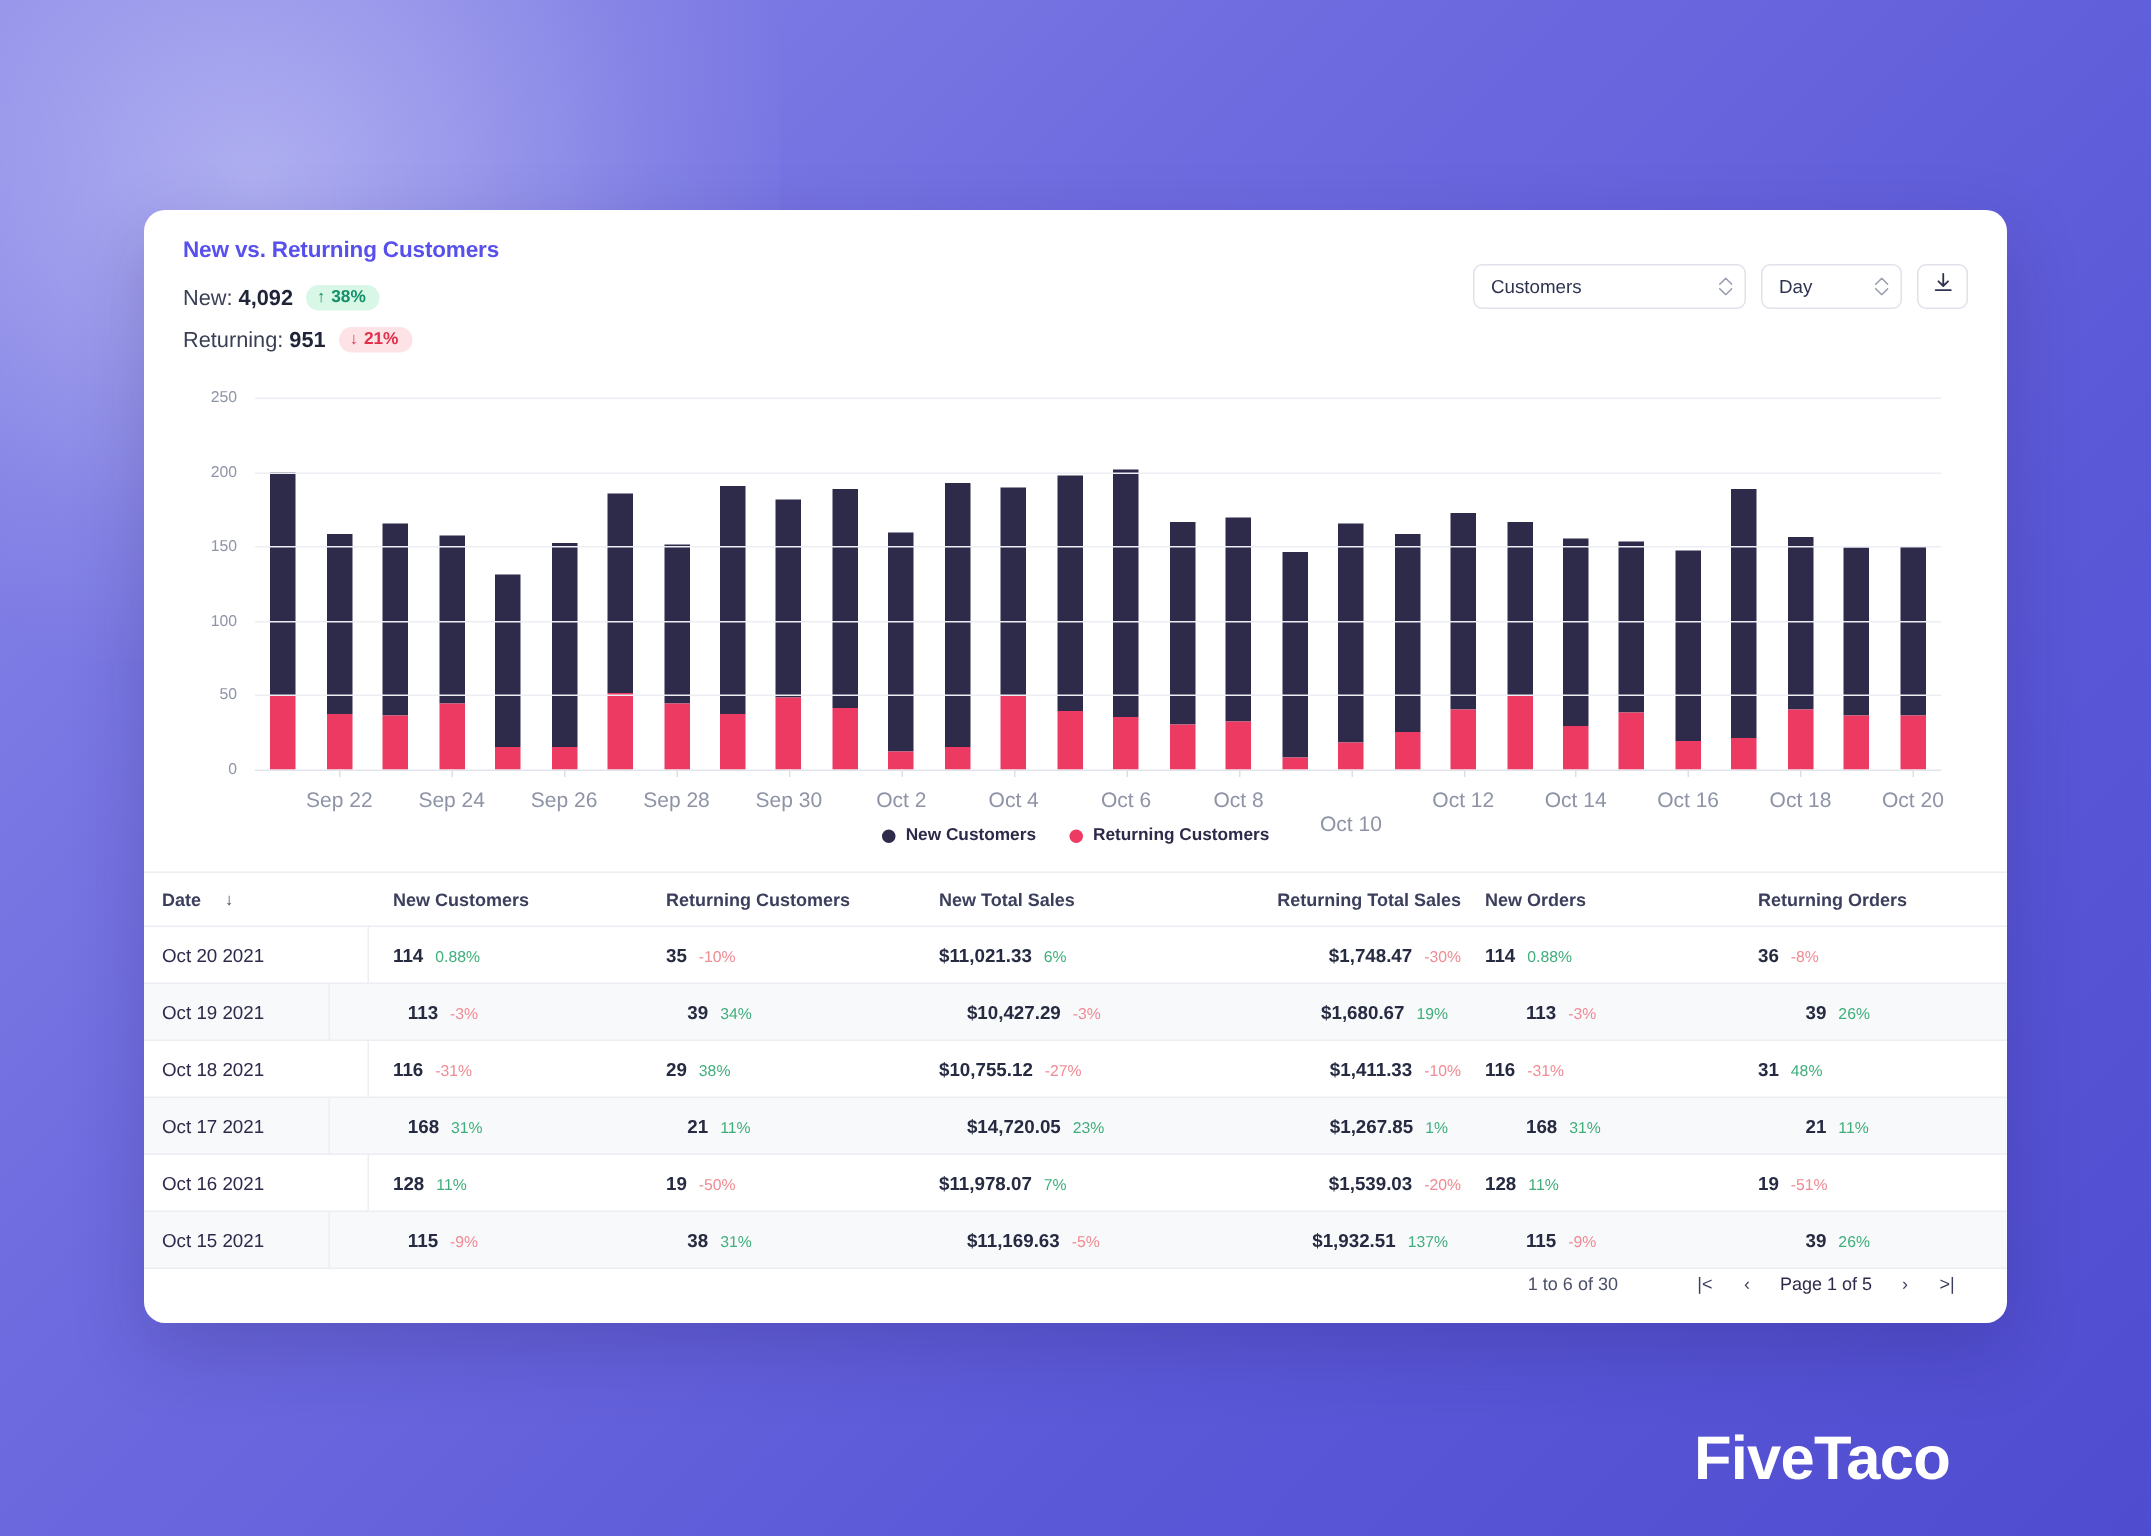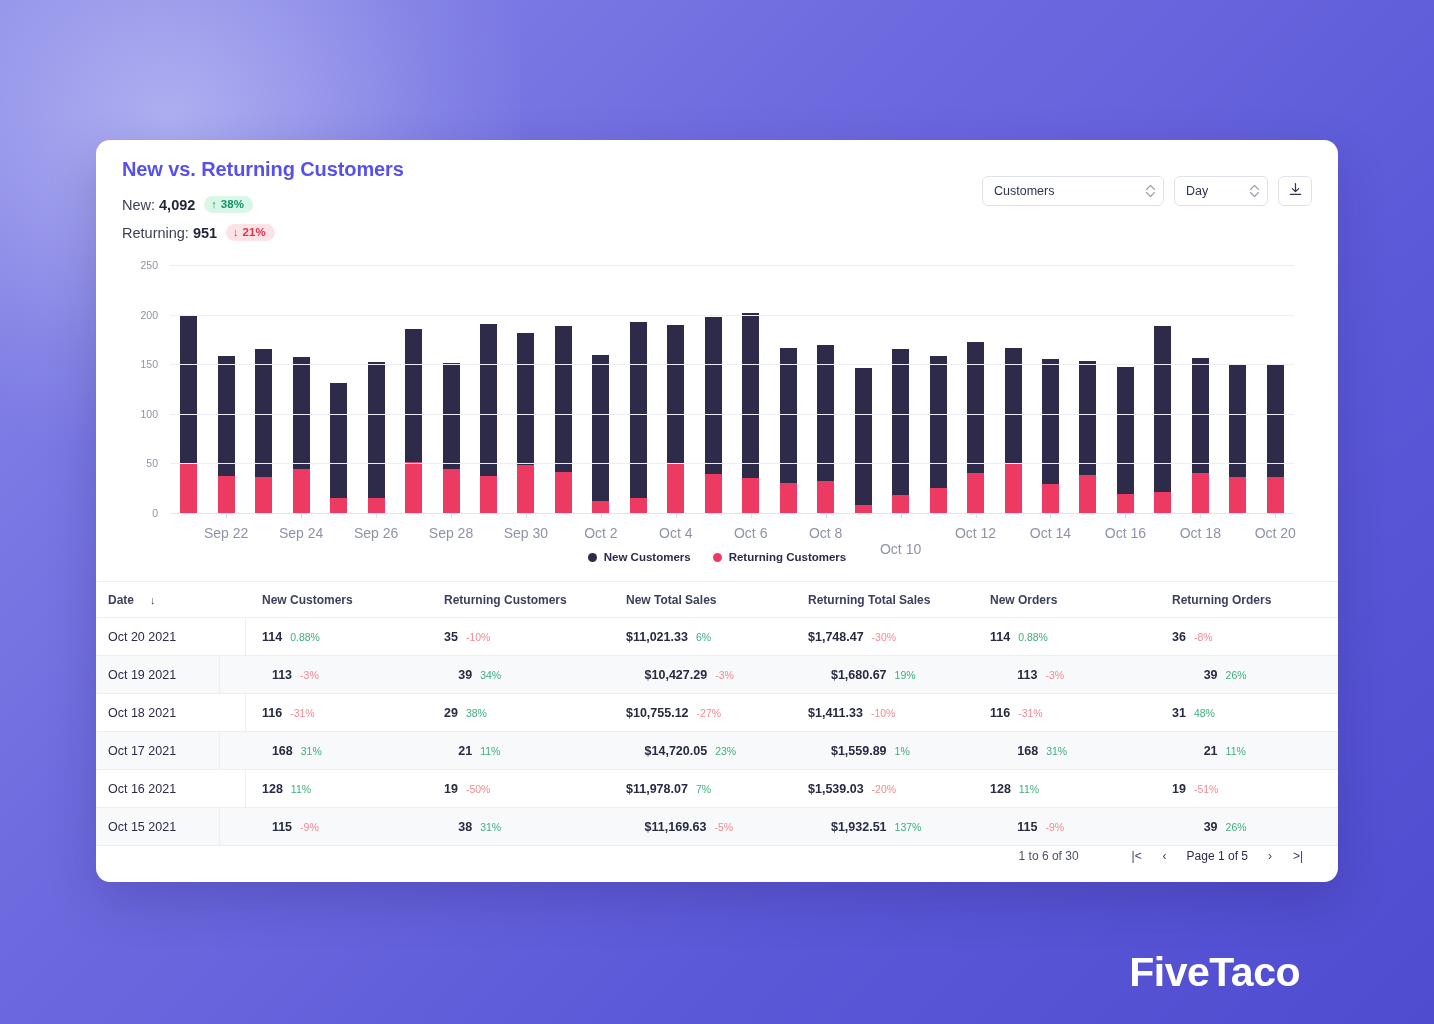--- a/index.html
+++ b/index.html
@@ -28,21 +28,21 @@
     width: 1242px; height: 742px;
     background: #ffffff;
     border-radius: 14px;
     box-shadow: 0 18px 48px rgba(30,25,90,0.22);
     overflow: hidden;
   }
 
   
   .card-header { position: relative; padding: 18px 26px 0 26px; height: 115px; }
   .card-title {
-    color: #5850ec; font-size: 20px; font-weight: 700; letter-spacing: -0.1px;
+    color: #5850ec; font-size: 15px; font-weight: 700; letter-spacing: -0.1px;
   }
   .kpis { margin-top: 11px; }
   .kpi-row { display: flex; align-items: center; height: 25px; }
   .kpi-row + .kpi-row { margin-top: 3px; }
   .kpi-label { color: #3a3f55; font-size: 14.5px; }
   .kpi-value { color: #1f2437; font-size: 14.5px; font-weight: 700; margin-left: 4px; }
   .pill {
     display: inline-flex; align-items: center; gap: 4px;
     margin-left: 9px; padding: 3px 9px 3px 7px;
     border-radius: 11px; font-size: 11.5px; font-weight: 700; line-height: 1;
@@ -102,21 +102,21 @@
   .table { margin-top: 26px; border-top: 1px solid #eceef3; }
   .trow { display: flex; align-items: center; height: 38px; border-bottom: 1px solid #eceef3; }
   .trow.head { height: 36px; border-bottom: 1px solid #eceef3; }
   .trow.alt { background: #f8f9fb; gap: 36px; }
   .cell { padding-left: 16px; font-size: 12.5px; color: #2d2a4a; display: flex; align-items: baseline; gap: 8px; }
   .cell.c0 { width: 150px; padding-left: 12px; border-right: 1px solid #eceef3; align-self: stretch; display: flex; align-items: center; }
   .trow.head .cell.c0 { border-right: none; }
   .cell.c1 { width: 182px; }
   .cell.c2 { width: 182px; }
   .cell.c3 { width: 182px; }
-  .cell.c4 { width: 182px; }
+  .cell.c4 { width: 182px; justify-content: flex-end; }
   .cell.c5 { width: 182px; }
   .cell.c6 { width: 182px; }
   .trow.head .cell { color: #3b3f5c; font-size: 12px; font-weight: 700; }
   .val { font-weight: 700; color: #262b42; font-size: 12.5px; }
   .delta { font-size: 10.5px; font-weight: 400; }
   .delta.pos { color: #3fae7b; }
   .delta.neg { color: #f08a93; }
   .sort-icon { margin-left: 8px; color: #3b3f5c; font-size: 11px; font-weight: 400; }
 
   
@@ -558,21 +558,21 @@
           </div>
           <div class="cell c2">
             <span class="val">21</span>
             <span class="delta pos">11%</span>
           </div>
           <div class="cell c3">
             <span class="val">$14,720.05</span>
             <span class="delta pos">23%</span>
           </div>
           <div class="cell c4">
-            <span class="val">$1,559.89</span>
+            <span class="val">$1,267.85</span>
             <span class="delta pos">1%</span>
           </div>
           <div class="cell c5">
             <span class="val">168</span>
             <span class="delta pos">31%</span>
           </div>
           <div class="cell c6">
             <span class="val">21</span>
             <span class="delta pos">11%</span>
           </div>

